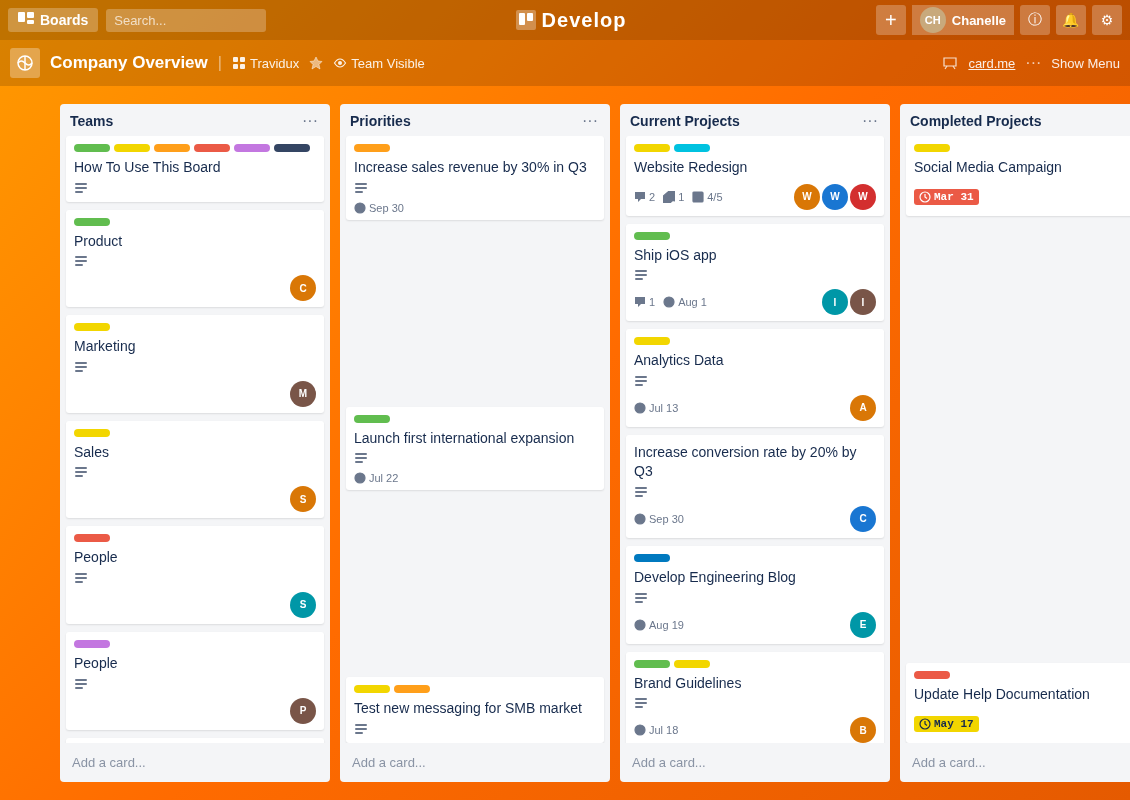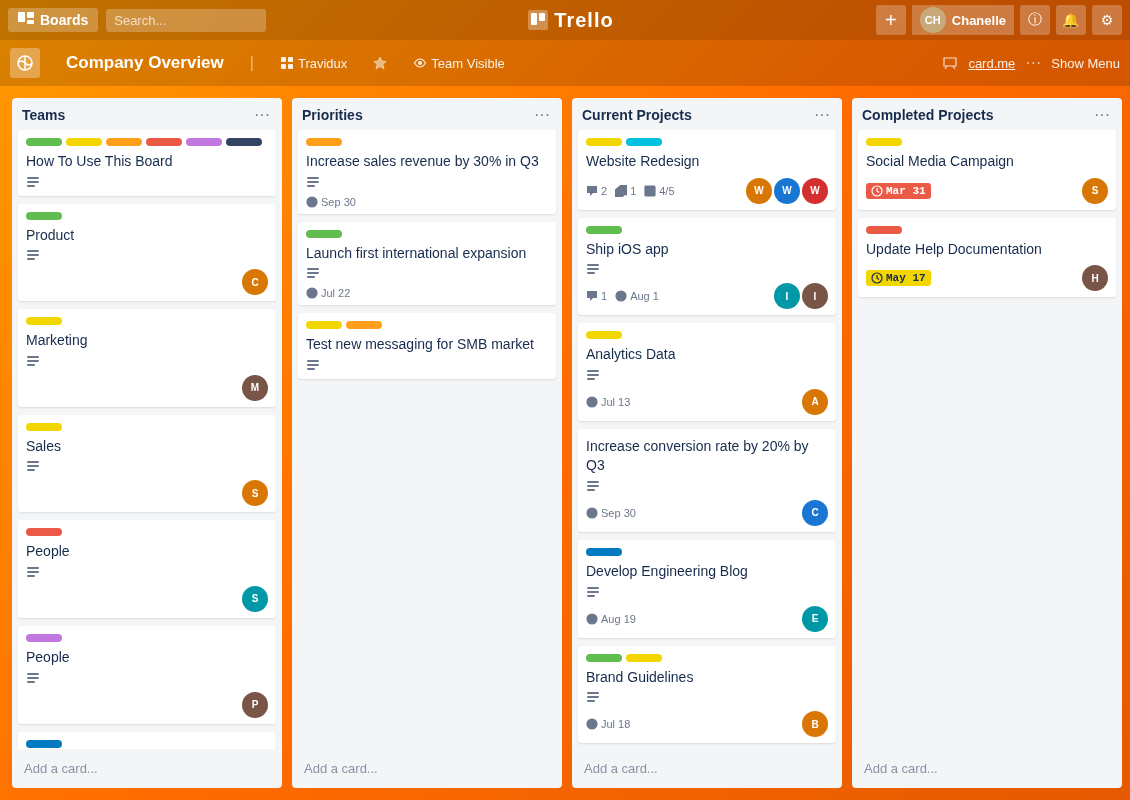--- a/index.html
+++ b/index.html
@@ -120,21 +120,21 @@
       color: #fff;
       font-weight: 700;
     }
 
     
     .board-header {
       height: 46px;
       display: flex;
       align-items: center;
       padding: 0 10px;
-      gap: 26px;
+      gap: 10px;
       background: rgba(0,0,0,0.15);
     }
     .board-icon {
       width: 30px;
       height: 30px;
       background: rgba(255,255,255,0.3);
       border-radius: 3px;
       display: flex;
       align-items: center;
       justify-content: center;
@@ -175,25 +175,26 @@
     .show-menu-btn {
       color: rgba(255,255,255,0.9);
       font-size: 13px;
       cursor: pointer;
       background: none;
       border: none;
     }
 
     
     .board-canvas {
-      padding: 12px 12px;
+      padding: 18px 12px;
       display: flex;
       gap: 10px;
       overflow-x: auto;
       height: calc(800px - 40px - 46px);
+      margin-left: 48px;
     }
 
     
     .list {
       background: #f4f5f7;
       border-radius: 4px;
       width: 270px;
       min-width: 270px;
       display: flex;
       flex-direction: column;
@@ -216,20 +217,21 @@
       font-size: 16px;
       padding: 0 2px;
     }
     .list-cards {
       padding: 0 6px;
       overflow-y: auto;
       flex: 1;
       display: flex;
       flex-direction: column;
       gap: 8px;
+      justify-content: space-between;
     }
     .add-card-btn {
       margin: 8px 6px;
       color: #8993a4;
       font-size: 13px;
       cursor: pointer;
       padding: 4px 6px;
       border-radius: 3px;
       background: none;
       border: none;
@@ -352,21 +354,21 @@
     <span>Boards</span>
   </button>
   <input class="nav-search" type="text" placeholder="Search..." style="">
   <div class="nav-center">
     <div class="trello-logo">
       <svg class="trello-logo-icon" viewBox="0 0 20 20" fill="white">
         <rect x="0" y="0" width="20" height="20" rx="2" fill="rgba(255,255,255,0.3)"></rect>
         <rect x="3" y="3" width="6" height="12" rx="1" fill="white"></rect>
         <rect x="11" y="3" width="6" height="8" rx="1" fill="white"></rect>
       </svg>
-      <span>Trello</span>
+      <span>Develop</span>
     </div>
   </div>
   <div class="nav-right">
     <button class="nav-add-btn">
       <span>+</span>
     </button>
     <button class="nav-user-btn">
       <div class="nav-avatar">CH</div>
       <span>Chanelle</span>
     </button>

